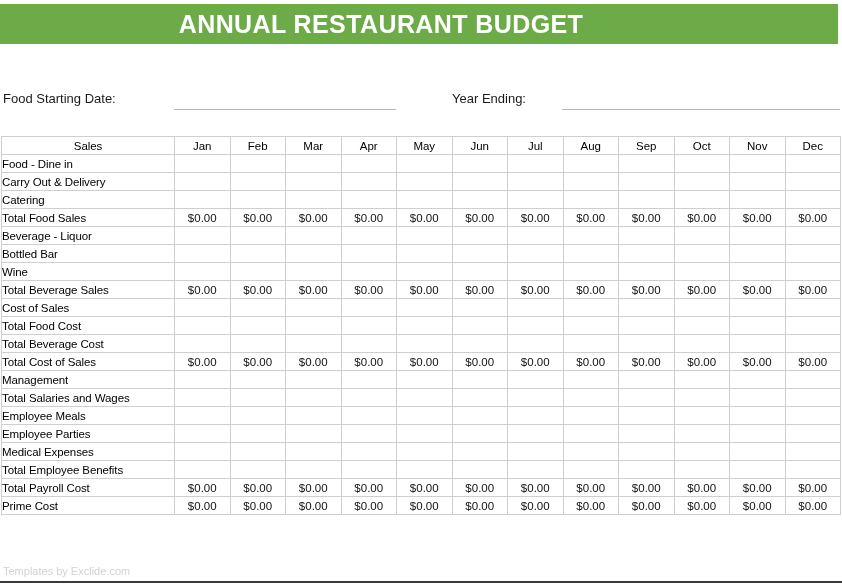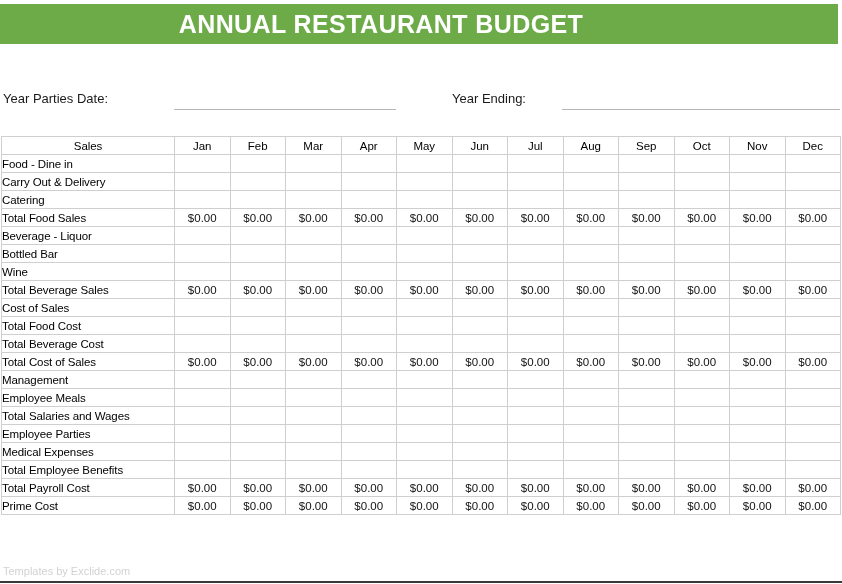--- a/index.html
+++ b/index.html
@@ -155,21 +155,21 @@
   }
 </style>
 </head>
 <body>
 
 <div id="title-banner">
   <div id="title-text">ANNUAL RESTAURANT BUDGET</div>
 </div>
 
 <div id="date-row">
-  <span class="date-label" id="start-label">Year Parties Date:</span>
+  <span class="date-label" id="start-label">Food Starting Date:</span>
   <span class="date-rule" id="start-rule"></span>
   <span class="date-label" id="end-label">Year Ending:</span>
   <span class="date-rule" id="end-rule"></span>
 </div>
 
 <table id="budget-table">
   <colgroup id="table-colgroup">
     <col class="label-col">
   <col class="month-col">
       <col class="month-col">
@@ -391,36 +391,36 @@
         <td class="amt"></td>
         <td class="amt"></td>
         <td class="amt"></td>
         <td class="amt"></td>
         <td class="amt"></td>
         <td class="amt"></td>
         <td class="amt"></td>
         <td class="amt"></td>
       </tr>
       <tr>
+        <td class="lbl">Total Salaries and Wages</td>
+        <td class="amt"></td>
+        <td class="amt"></td>
+        <td class="amt"></td>
+        <td class="amt"></td>
+        <td class="amt"></td>
+        <td class="amt"></td>
+        <td class="amt"></td>
+        <td class="amt"></td>
+        <td class="amt"></td>
+        <td class="amt"></td>
+        <td class="amt"></td>
+        <td class="amt"></td>
+      </tr>
+      <tr>
         <td class="lbl">Employee Meals</td>
-        <td class="amt"></td>
-        <td class="amt"></td>
-        <td class="amt"></td>
-        <td class="amt"></td>
-        <td class="amt"></td>
-        <td class="amt"></td>
-        <td class="amt"></td>
-        <td class="amt"></td>
-        <td class="amt"></td>
-        <td class="amt"></td>
-        <td class="amt"></td>
-        <td class="amt"></td>
-      </tr>
-      <tr>
-        <td class="lbl">Total Salaries and Wages</td>
         <td class="amt"></td>
         <td class="amt"></td>
         <td class="amt"></td>
         <td class="amt"></td>
         <td class="amt"></td>
         <td class="amt"></td>
         <td class="amt"></td>
         <td class="amt"></td>
         <td class="amt"></td>
         <td class="amt"></td>

